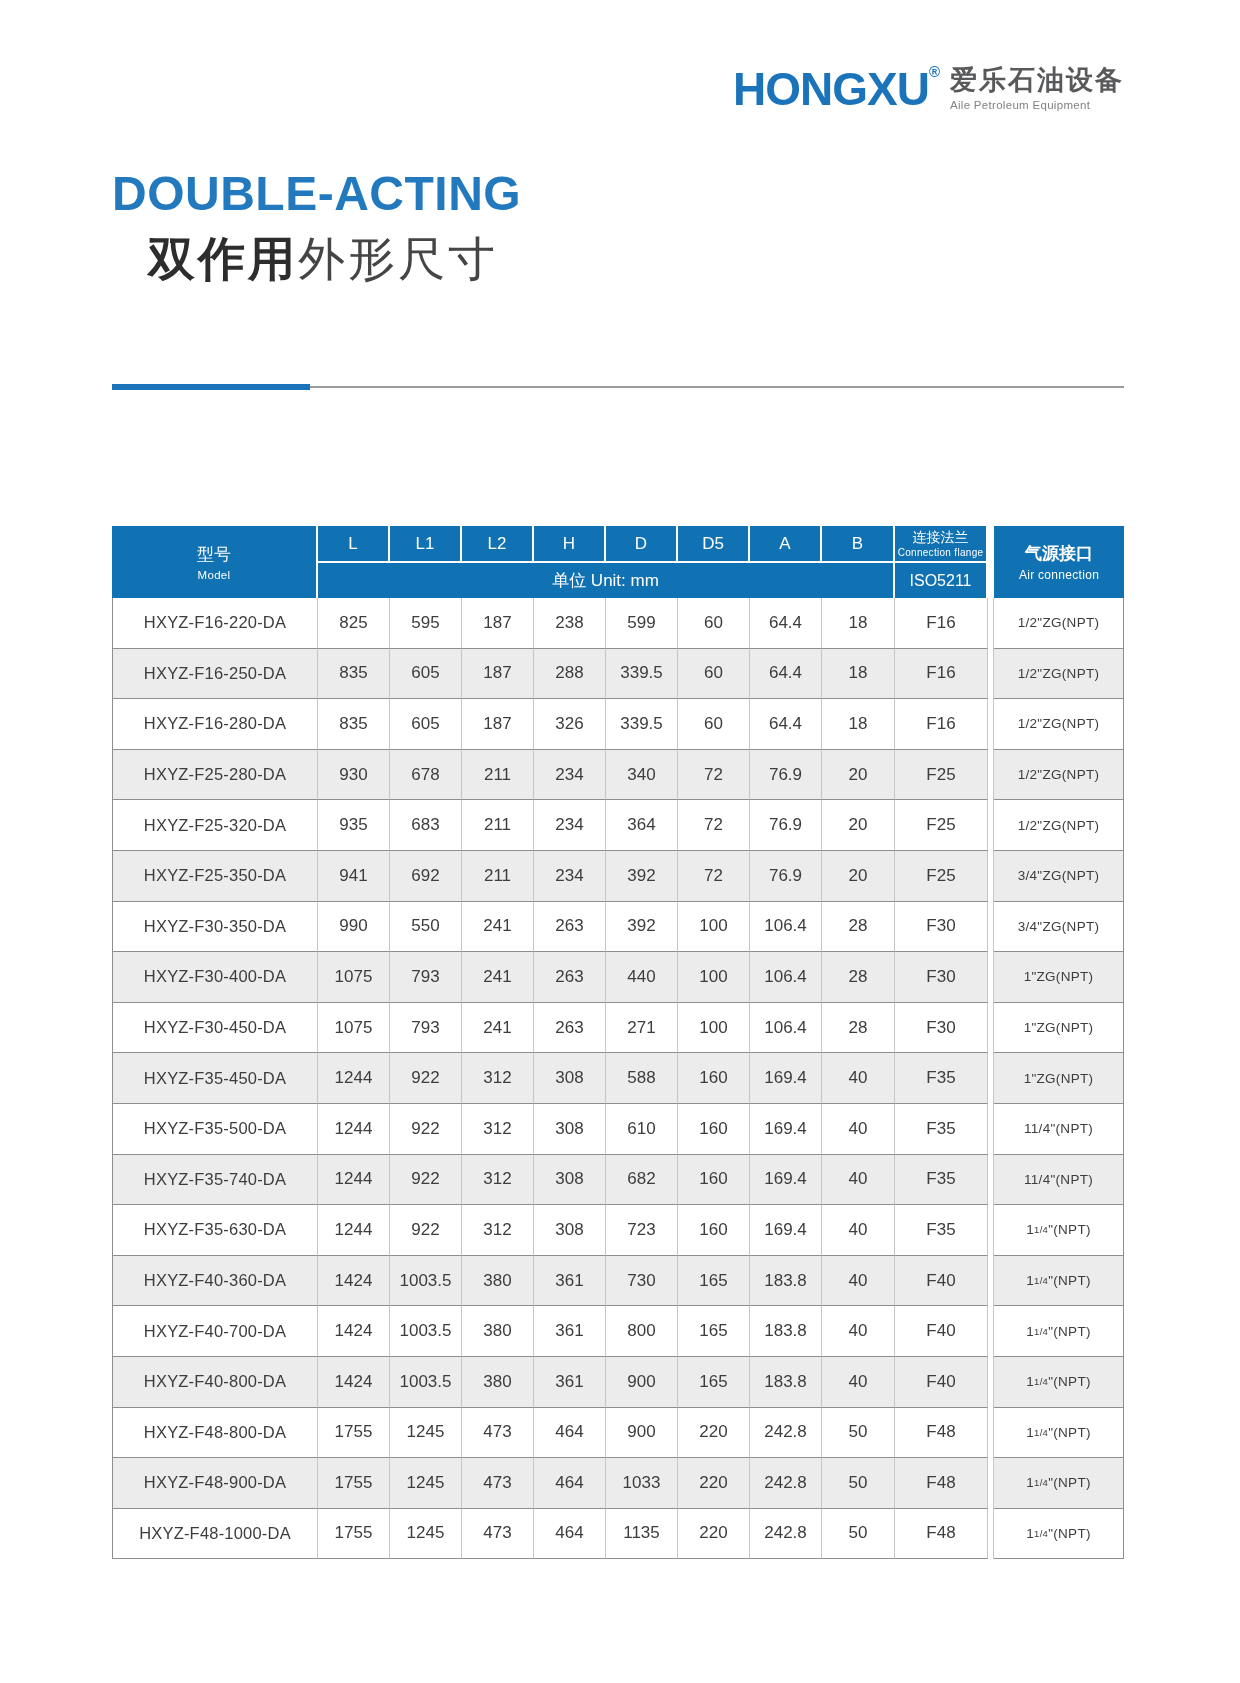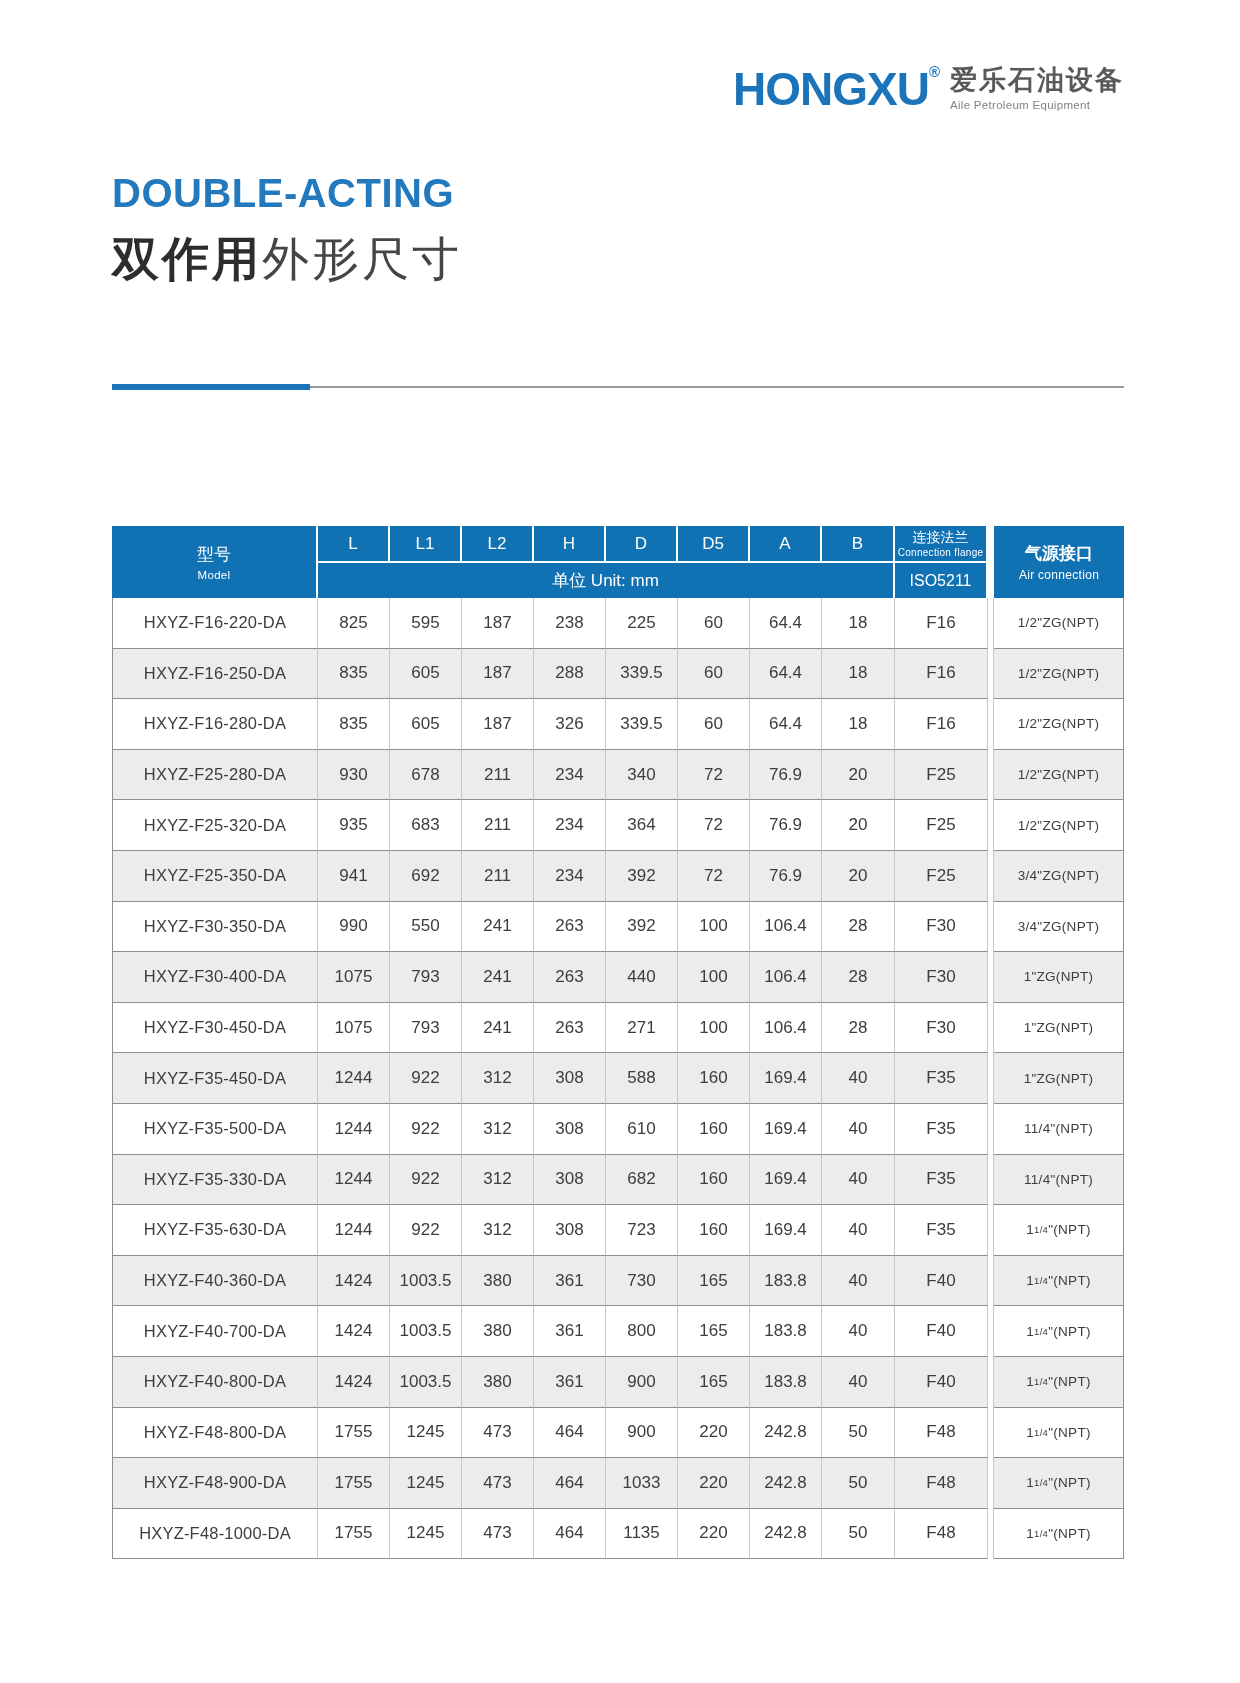--- a/index.html
+++ b/index.html
@@ -10,23 +10,23 @@
   
   .brand { position:absolute; top:64px; right:116px; display:flex; align-items:flex-start; }
   .brand-logo { color:#1b74ba; font-size:46px; font-weight:bold; letter-spacing:-1px; line-height:1; position:relative; }
   .brand-reg { font-size:15px; font-weight:bold; color:#1b74ba; vertical-align:28px; letter-spacing:0; }
   .brand-right { margin-left:10px; margin-top:2px; }
   .brand-cn { font-size:27px; font-weight:bold; color:#58595b; line-height:1.1; letter-spacing:2px; }
   .brand-en { font-size:11.5px; color:#808285; margin-top:3px; letter-spacing:0.3px; }
 
   
   .title-block { position:absolute; left:112px; top:168px; }
-  .title-en { color:#2279bd; font-size:40px; font-weight:600; line-height:51px; letter-spacing:0.5px; }
+  .title-en { color:#2279bd; font-size:48px; font-weight:600; line-height:51px; letter-spacing:0.5px; }
   .title-cn { font-size:47px; line-height:1; margin-top:16px; color:#454545; letter-spacing:3px; }
-  .title-cn .heavy { font-weight:bold; color:#2d2d2d; }
+  .title-cn .heavy { font-weight:bold; color:#2d2d2d;margin-left:36px; }
 
   
   .divider { position:absolute; left:112px; top:384px; width:1012px; height:6px; }
   .divider-line { position:absolute; left:0; right:0; top:2px; height:2px; background:#9b9b9b; }
   .divider-accent { position:absolute; left:0; top:0; width:198px; height:6px; background:#1b74ba; }
 
   
   table.dim-table { position:absolute; left:112px; top:526px; width:1012px;
     border-collapse:separate; border-spacing:0; table-layout:fixed; }
   .dim-table thead th { background:#1071b3; color:#ffffff; font-weight:normal;
@@ -124,21 +124,21 @@
         <th class="isoh">ISO5211</th>
       </tr>
     </thead>
     <tbody>
         <tr>
           <td class="model-cell">HXYZ-F16-220-DA</td>
           <td class="num-cell">825</td>
           <td class="num-cell">595</td>
           <td class="num-cell">187</td>
           <td class="num-cell">238</td>
-          <td class="num-cell">225</td>
+          <td class="num-cell">599</td>
           <td class="num-cell">60</td>
           <td class="num-cell">64.4</td>
           <td class="num-cell">18</td>
           <td class="flange-cell">F16</td>
           <td class="gap-cell"></td>
           <td class="air-cell"><span>1/2"ZG(NPT)</span></td>
         </tr>
         <tr>
           <td class="model-cell">HXYZ-F16-250-DA</td>
           <td class="num-cell">835</td>
@@ -273,21 +273,21 @@
           <td class="num-cell">308</td>
           <td class="num-cell">610</td>
           <td class="num-cell">160</td>
           <td class="num-cell">169.4</td>
           <td class="num-cell">40</td>
           <td class="flange-cell">F35</td>
           <td class="gap-cell"></td>
           <td class="air-cell"><span>11/4"(NPT)</span></td>
         </tr>
         <tr>
-          <td class="model-cell">HXYZ-F35-330-DA</td>
+          <td class="model-cell">HXYZ-F35-740-DA</td>
           <td class="num-cell">1244</td>
           <td class="num-cell">922</td>
           <td class="num-cell">312</td>
           <td class="num-cell">308</td>
           <td class="num-cell">682</td>
           <td class="num-cell">160</td>
           <td class="num-cell">169.4</td>
           <td class="num-cell">40</td>
           <td class="flange-cell">F35</td>
           <td class="gap-cell"></td>

